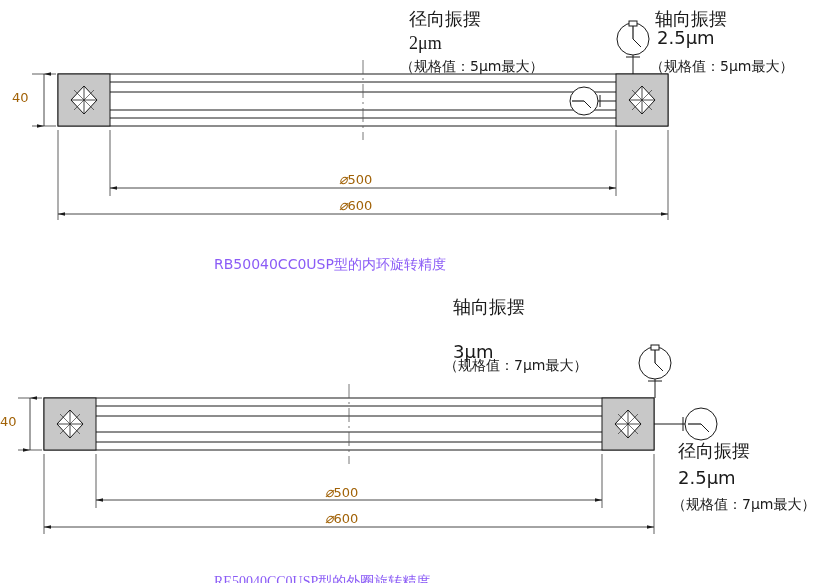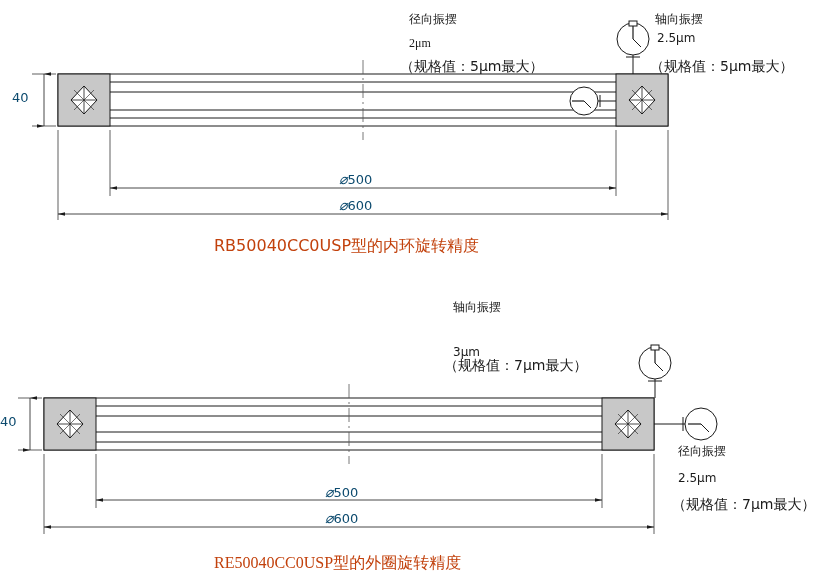--- a/index.html
+++ b/index.html
@@ -6,24 +6,24 @@
   body{
     width:839px;height:583px;
     background:#ffffff;
     font-family:"DejaVu Sans","Liberation Sans",sans-serif;
     color:#1a1a1a;
     position:relative;
     overflow:hidden;
   }
   .fig{position:absolute;left:0;top:0;width:839px;height:583px;}
   svg{display:block;}
-  .lbl{position:absolute;white-space:nowrap;font-size:12px;line-height:20px;color:#1a1a1a;}
+  .lbl{position:absolute;white-space:nowrap;font-size:18px;line-height:20px;color:#1a1a1a;}
   .lbl.small{font-size:14px;}
-  .cap{position:absolute;white-space:nowrap;font-size:16px;color:#c2410c;}
-  .dim{position:absolute;white-space:nowrap;font-size:13px;color:#0c4a6e;}
+  .cap{position:absolute;white-space:nowrap;font-size:14px;color:#8b5cf6;margin-top:20px;}
+  .dim{position:absolute;white-space:nowrap;font-size:13px;color:#a16207;}
   .phi{font-family:"DejaVu Serif","Liberation Serif",serif;font-style:italic;font-size:14px;}
 </style>
 </head>
 <body>
 
 <div class="fig">
 <svg width="839" height="583" viewBox="0 0 839 583" xmlns="http://www.w3.org/2000/svg">
   <defs>
     <marker id="arrL" markerWidth="10" markerHeight="8" refX="9" refY="4" orient="auto">
       <path d="M9,4 L0,1.6 L0,6.4 Z" fill="#1a1a1a"></path>

